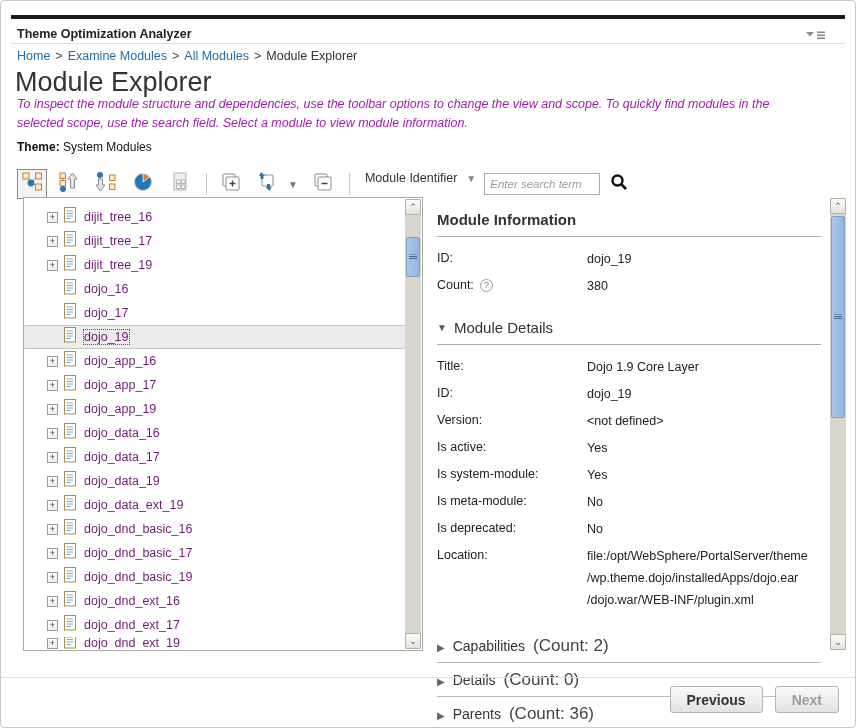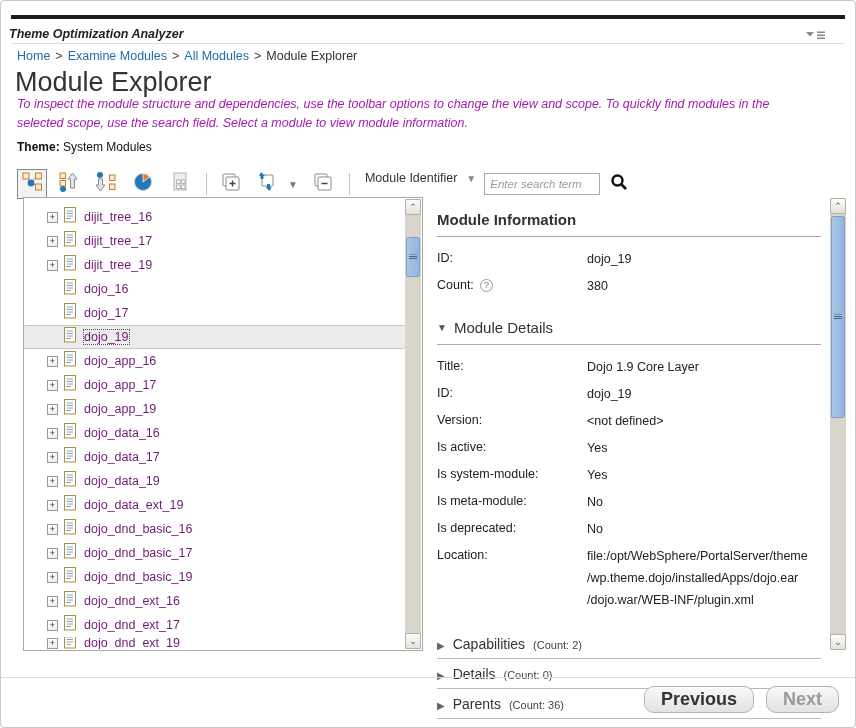--- a/index.html
+++ b/index.html
@@ -1,21 +1,21 @@
 <!DOCTYPE html>
 <html><head>
 <meta charset="utf-8">
 <style>
   * { margin:0; padding:0; box-sizing:border-box; }
   html,body { width:856px; height:728px; background:#fff; font-family:"Liberation Sans", sans-serif; color:#222; }
   .page { position:absolute; top:0; left:0; width:856px; height:728px; background:#fff; border:1px solid #c9c9c9; border-radius:4px; overflow:hidden; }
 
   
   .black-bar { position:absolute; top:14px; left:10px; right:10px; height:4px; background:#1b1b1b; }
-  .title-row { position:absolute; top:23px; left:8px; right:14px; height:18px;font-style:italic; }
+  .title-row { position:absolute; top:23px; left:16px; right:14px; height:18px; }
   .app-title { font-size:12.5px; font-weight:bold; color:#222; }
   .menu-icon { position:absolute; right:14px; top:3px; cursor:pointer; }
   .header-sep { position:absolute; top:42px; left:10px; right:10px; height:1px; background:#ddd; }
 
   
   .breadcrumb { position:absolute; top:48px; left:16px; font-size:12.5px; color:#333; }
   .breadcrumb a { color:#206eae; text-decoration:none; cursor:pointer; }
   .crumb-sep { color:#444; margin:0 5px; }
 
   
@@ -70,26 +70,26 @@
   .kv-row { display:flex; align-items:flex-start; padding:4px 0 4px 8px; font-size:12.5px; color:#222;gap:20px; }
   .kv-label { width:130px; flex:0 0 130px; display:flex; align-items:center; }
   .kv-value { white-space:pre-line; line-height:22px; margin-top:-3px; }
   .kv-row { line-height:14px; }
   .help-icon { display:inline-flex; width:13px; height:13px; border:1px solid #999; border-radius:50%; color:#777; font-size:9.5px; align-items:center; justify-content:center; margin-left:6px; cursor:pointer; }
   .sub-heading { margin:18px 0 0 8px; font-size:15px; color:#333; display:flex; align-items:center; cursor:pointer; }
   .sub-heading .tri { color:#555; font-size:10px; margin-right:7px; }
   .collapsible { margin-left:8px; width:384px; border-bottom:1px solid #bbb; padding:7px 0 6px 0; display:flex; align-items:baseline; cursor:pointer; }
   .collapsible .tri { color:#666; font-size:10px; margin-right:8px; }
   .collapsible .sec-label { font-size:14px; color:#333; }
-  .collapsible .sec-count { font-size:11px; color:#444; margin-left:8px; }
+  .collapsible .sec-count { font-size:17px; color:#444; margin-left:8px; }
 
   
   .footer-sep { position:absolute; top:676px; left:0; right:0; height:1px; background:#ddd; }
   .footer { position:absolute; top:685px; right:16px; display:flex; }
-  .btn { height:27px; padding:0 16px; font-size:18px; font-weight:bold; border:1px solid #b5b5b5; border-radius:10px; background:linear-gradient(#f9f9f9,#e2e2e2); color:#333; cursor:pointer; margin-left:12px; font-family:"Liberation Sans", sans-serif; }
+  .btn { height:27px; padding:0 16px; font-size:14px; font-weight:bold; border:1px solid #b5b5b5; border-radius:3px; background:linear-gradient(#f9f9f9,#e2e2e2); color:#333; cursor:pointer; margin-left:12px; font-family:"Liberation Sans", sans-serif; }
   .btn.disabled { color:#9a9a9a; cursor:default; }
 </style>
 </head>
 <body>
 
 <div class="page">
 
   <div class="black-bar"></div>
   <div class="title-row">
     <span class="app-title">Theme Optimization Analyzer</span>

